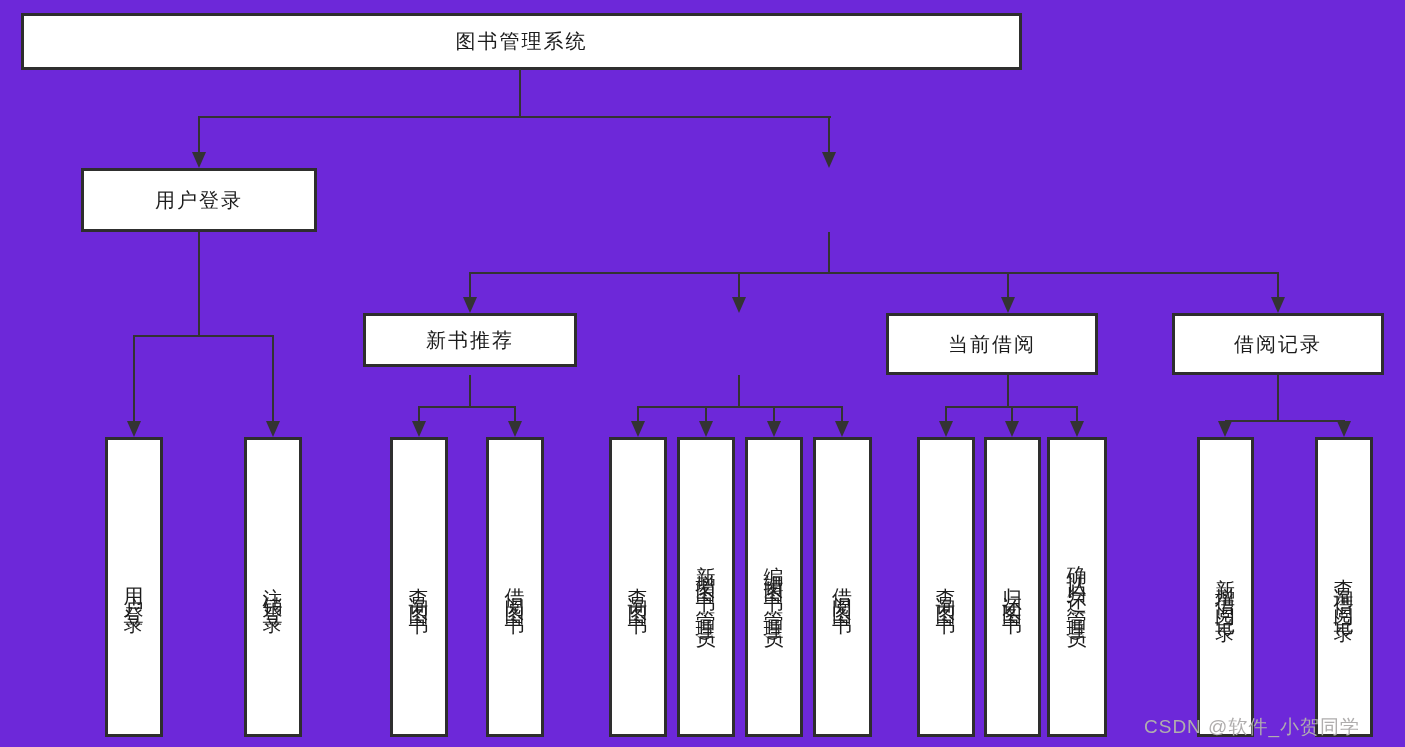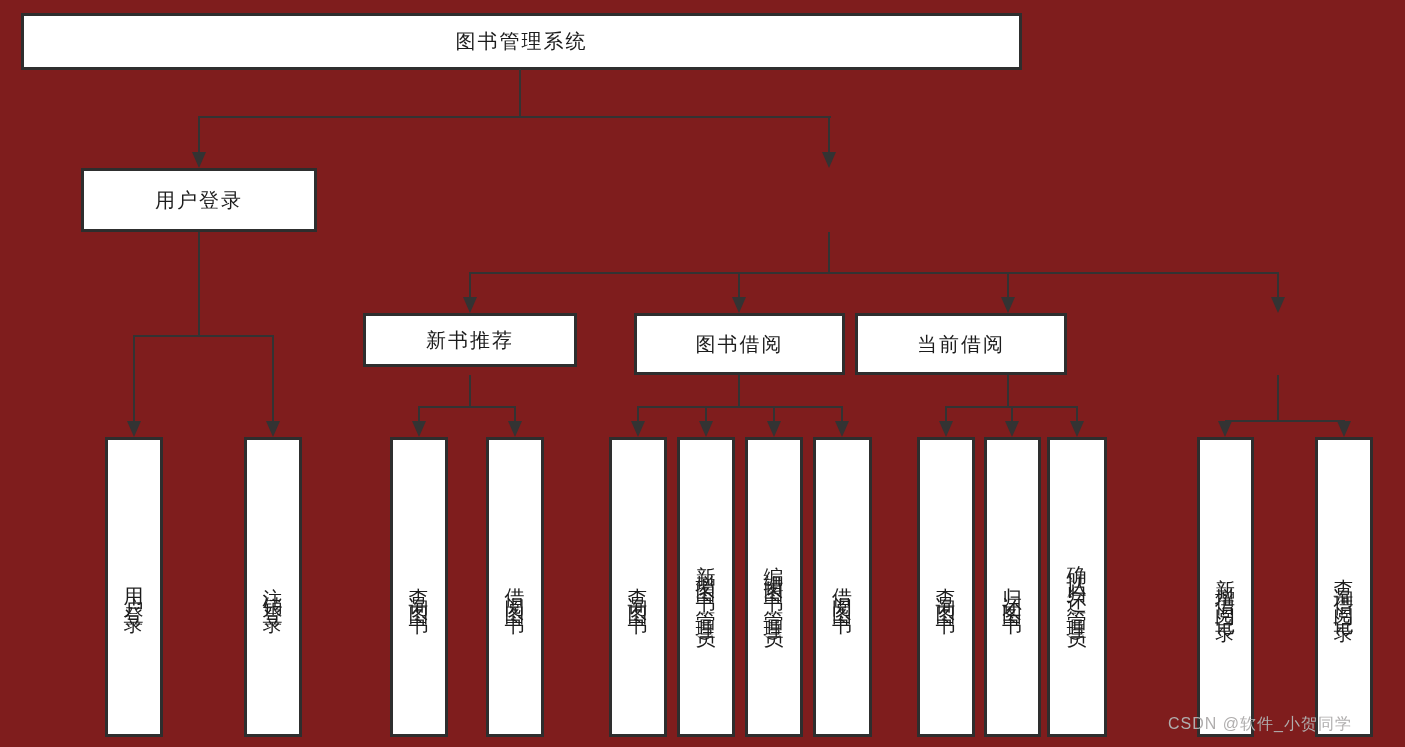--- a/index.html
+++ b/index.html
@@ -1,21 +1,21 @@
 <!DOCTYPE html>
 <html><head>
 <meta charset="utf-8">
 <style>
   html, body { margin: 0; padding: 0; background: #ffffff; }
   body { font-family: "Liberation Sans", sans-serif; }
   .canvas {
     position: relative;
     width: 1405px;
     height: 747px;
-    background: #7f1d1d;
+    background: #6d28d9;
     overflow: hidden;
   }
   .node {
     position: absolute;
     box-sizing: border-box;
     border: 3px solid #2e2e2e;
     background: #ffffff;
     display: flex;
     align-items: center;
     justify-content: center;
@@ -37,44 +37,44 @@
   .arrow {
     position: absolute;
     width: 0;
     height: 0;
     border-left: 7px solid transparent;
     border-right: 7px solid transparent;
     border-top: 16px solid #333333;
   }
   .watermark {
     position: absolute;
-    left: 1168px;
+    left: 1144px;
     top: 714px;
-    font-size: 16px;
+    font-size: 19px;
     color: #b0aeae;
     letter-spacing: 1px;
     white-space: nowrap;
   }
 </style>
 </head>
 <body>
 
 <div class="canvas">
 
   <div class="node" style="left:21px; top:13px; width:1001px; height:57px">图书管理系统</div>
 
   <div class="node" style="left:81px; top:168px; width:236px; height:64px">用户登录</div>
 
 
   <div class="node" style="left:363px; top:313px; width:214px; height:54px">新书推荐</div>
 
-  <div class="node" style="left:634px; top:313px; width:211px; height:62px">图书借阅</div>
 
-  <div class="node" style="left:855px; top:313px; width:212px; height:62px">当前借阅</div>
+  <div class="node" style="left:886px; top:313px; width:212px; height:62px">当前借阅</div>
 
+  <div class="node" style="left:1172px; top:313px; width:212px; height:62px">借阅记录</div>
 
   <div class="node v" style="left:105px; top:437px; width:58px; height:300px">用户登录</div>
 
   <div class="node v" style="left:244px; top:437px; width:58px; height:300px">注销登录</div>
 
   <div class="node v" style="left:390px; top:437px; width:58px; height:300px">查询图书</div>
 
   <div class="node v" style="left:486px; top:437px; width:58px; height:300px">借阅图书</div>
 
   <div class="node v" style="left:609px; top:437px; width:58px; height:300px">查询图书</div>

